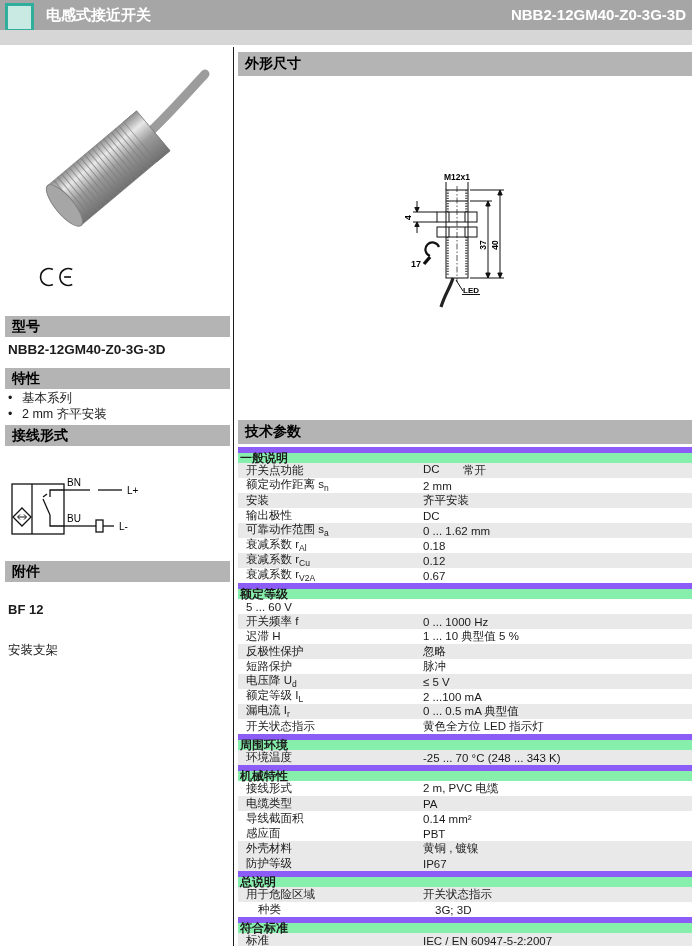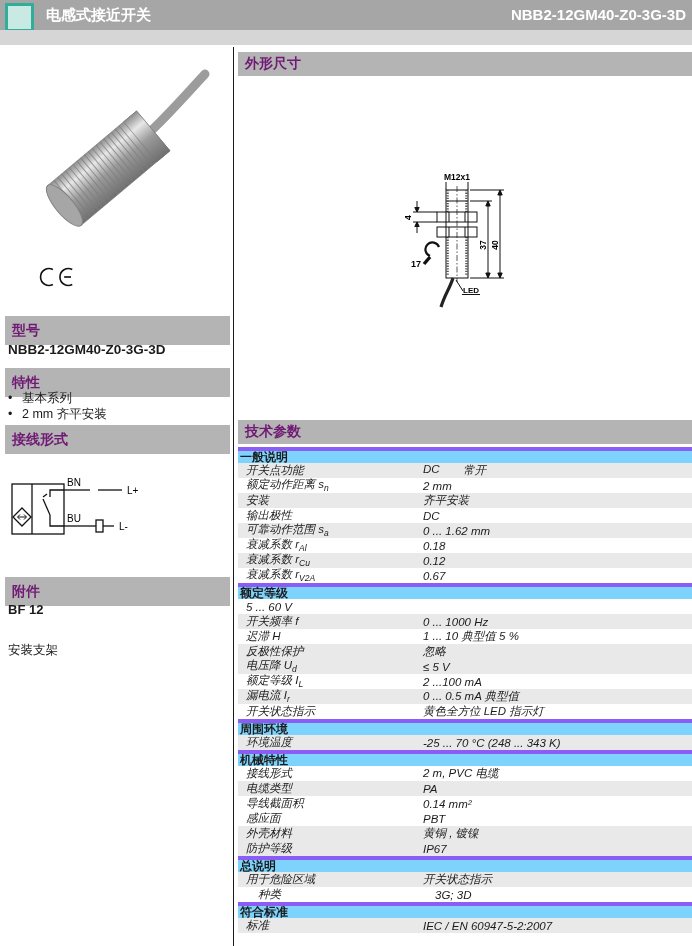--- a/index.html
+++ b/index.html
@@ -11,37 +11,37 @@
   .titlebar{left:0;top:0;width:692px;height:30px;background:#a6a6a6;}
   .brand-icon{left:5px;top:3px;width:23px;height:23px;background:#c9eae3;border:3px solid #31ad9c;}
   .title-left{left:46px;top:0;height:46px;line-height:30px;color:#fff;font-weight:bold;font-size:15px;}
   .title-right{right:6px;top:0;height:30px;line-height:30px;color:#fff;font-weight:bold;font-size:15px;}
   .substrip{left:0;top:30px;width:692px;height:15px;background:#d6d6d6;}
 
   
   .vdivider{left:233px;top:47px;width:1px;height:899px;background:#1a1a1a;}
 
   
-  .bar{background:#b4b4b4;font-weight:bold;font-size:14px;color:#701a75;
+  .bar{background:#b4b4b4;font-weight:bold;font-size:14px;color:#000000;
        display:flex;align-items:center;padding-left:7px;box-sizing:border-box;}
-  .bar-left{left:5px;width:225px;height:29px;}
+  .bar-left{left:5px;width:225px;height:21px;}
   .bar-right{left:238px;width:454px;height:24px;}
 
   .model-text{left:8px;top:342px;font-size:13.5px;font-weight:bold;}
   .features{left:8px;top:390px;font-size:12.5px;}
   .features .fitem{display:flex;line-height:16px;}
   .features .bullet{width:14px;}
   .bf12{left:8px;top:602px;font-size:13px;font-weight:bold;}
   .bf12desc{left:8px;top:622px;font-size:12.5px;margin-top:20px;}
 
   
   .techtable{left:238px;top:447px;width:454px;font-size:11.5px;}
   .sec-h{height:16px;display:flex;align-items:center;font-weight:bold;font-size:12px;
-         border-top:4px solid #8b5cf6;box-sizing:border-box;padding-left:2px;background:#7dd3fc;}
-  .trow{height:15px;display:flex;align-items:center;padding-left:8px;box-sizing:border-box;font-style:italic;}
+         border-top:6px solid #8b5cf6;box-sizing:border-box;padding-left:2px;background:#86efac;}
+  .trow{height:15px;display:flex;align-items:center;padding-left:8px;box-sizing:border-box;}
   .trow.shaded{background:#e9e9e9;}
   .tlabel{width:177px;flex:none;white-space:nowrap;}
   .trow.indent .tlabel{padding-left:12px;}
   .tlabel sub{font-size:8.5px;}
   .tvals{flex:1;display:flex;white-space:nowrap;}
   .tval1{min-width:40px;}
 
   svg text{font-family:"Liberation Sans","DejaVu Sans",sans-serif;}
 </style>
 </head>
@@ -139,21 +139,21 @@
     <line x1="54" y1="56" x2="86" y2="56"></line>
     <rect x="86" y="50" width="7" height="12"></rect>
     <line x1="93" y1="56" x2="104" y2="56"></line>
   </g>
   <text x="57" y="16" font-size="10">BN</text>
   <text x="57" y="52" font-size="10">BU</text>
   <text x="117" y="24" font-size="10">L+</text>
   <text x="109" y="60" font-size="10">L-</text>
 </svg>
 
-<div class="abs bar bar-left" style="top:577px">
+<div class="abs bar bar-left" style="top:561px">
   <span>附件</span>
 </div>
 <div class="abs bf12">BF 12</div>
 <div class="abs bf12desc">安装支架</div>
 
 <div class="abs bar bar-right" style="top:52px">
   <span>外形尺寸</span>
 </div>
 
 <svg class="abs" style="left:400px;top:170px" width="130" height="145" viewBox="0 0 130 145">
@@ -287,20 +287,26 @@
       <span class="tvals">
         <span>1 ... 10 典型值 5 %</span>
       </span>
     </div>
     <div class="trow shaded">
       <span class="tlabel"><span>反极性保护</span></span>
       <span class="tvals">
         <span>忽略</span>
       </span>
     </div>
+    <div class="trow">
+      <span class="tlabel"><span>短路保护</span></span>
+      <span class="tvals">
+        <span>脉冲</span>
+      </span>
+    </div>
     <div class="trow shaded">
       <span class="tlabel"><span>电压降  U</span><sub>d</sub></span>
       <span class="tvals">
         <span>≤ 5 V</span>
       </span>
     </div>
     <div class="trow">
       <span class="tlabel"><span>额定等级  I</span><sub>L</sub></span>
       <span class="tvals">
         <span>2 ...100 mA</span>

